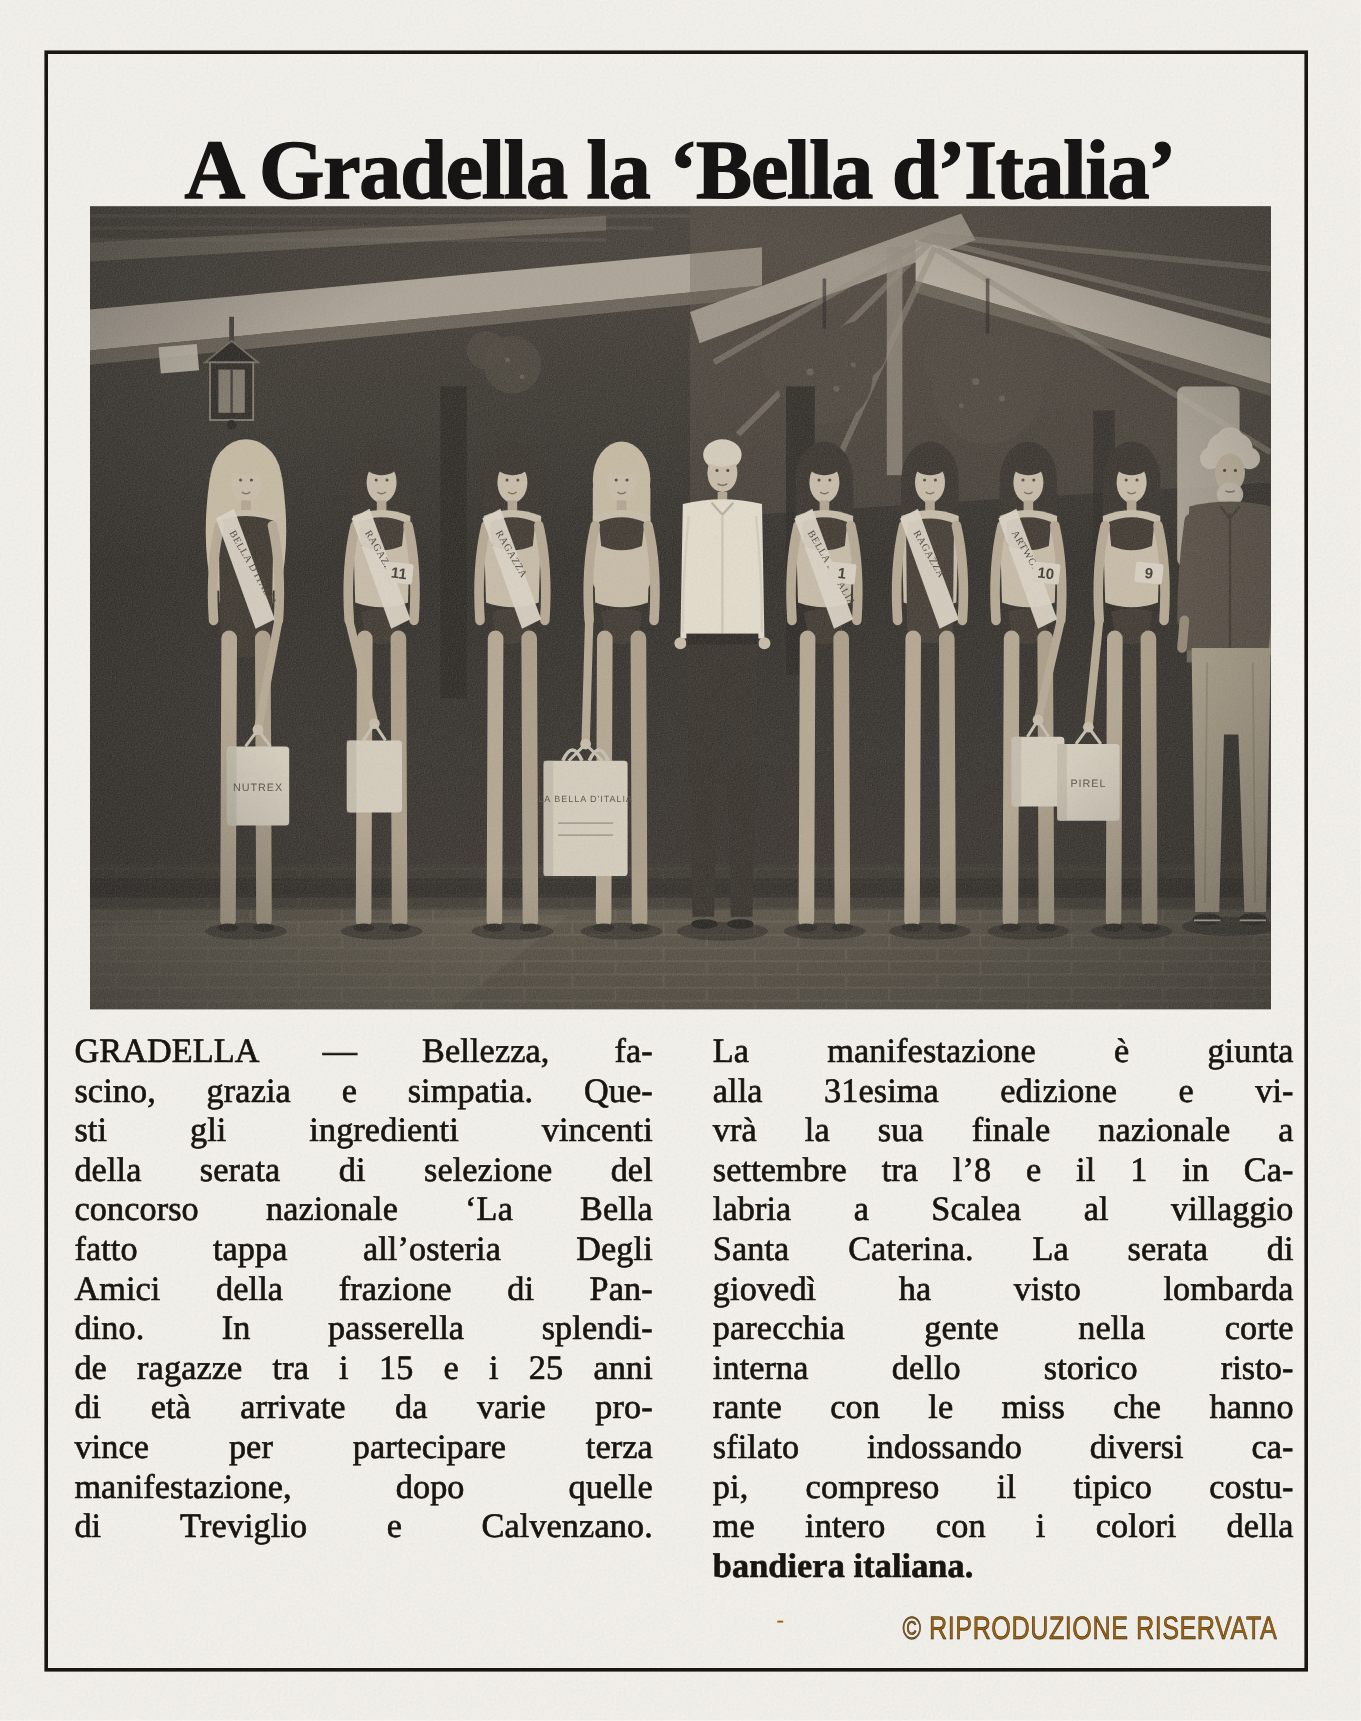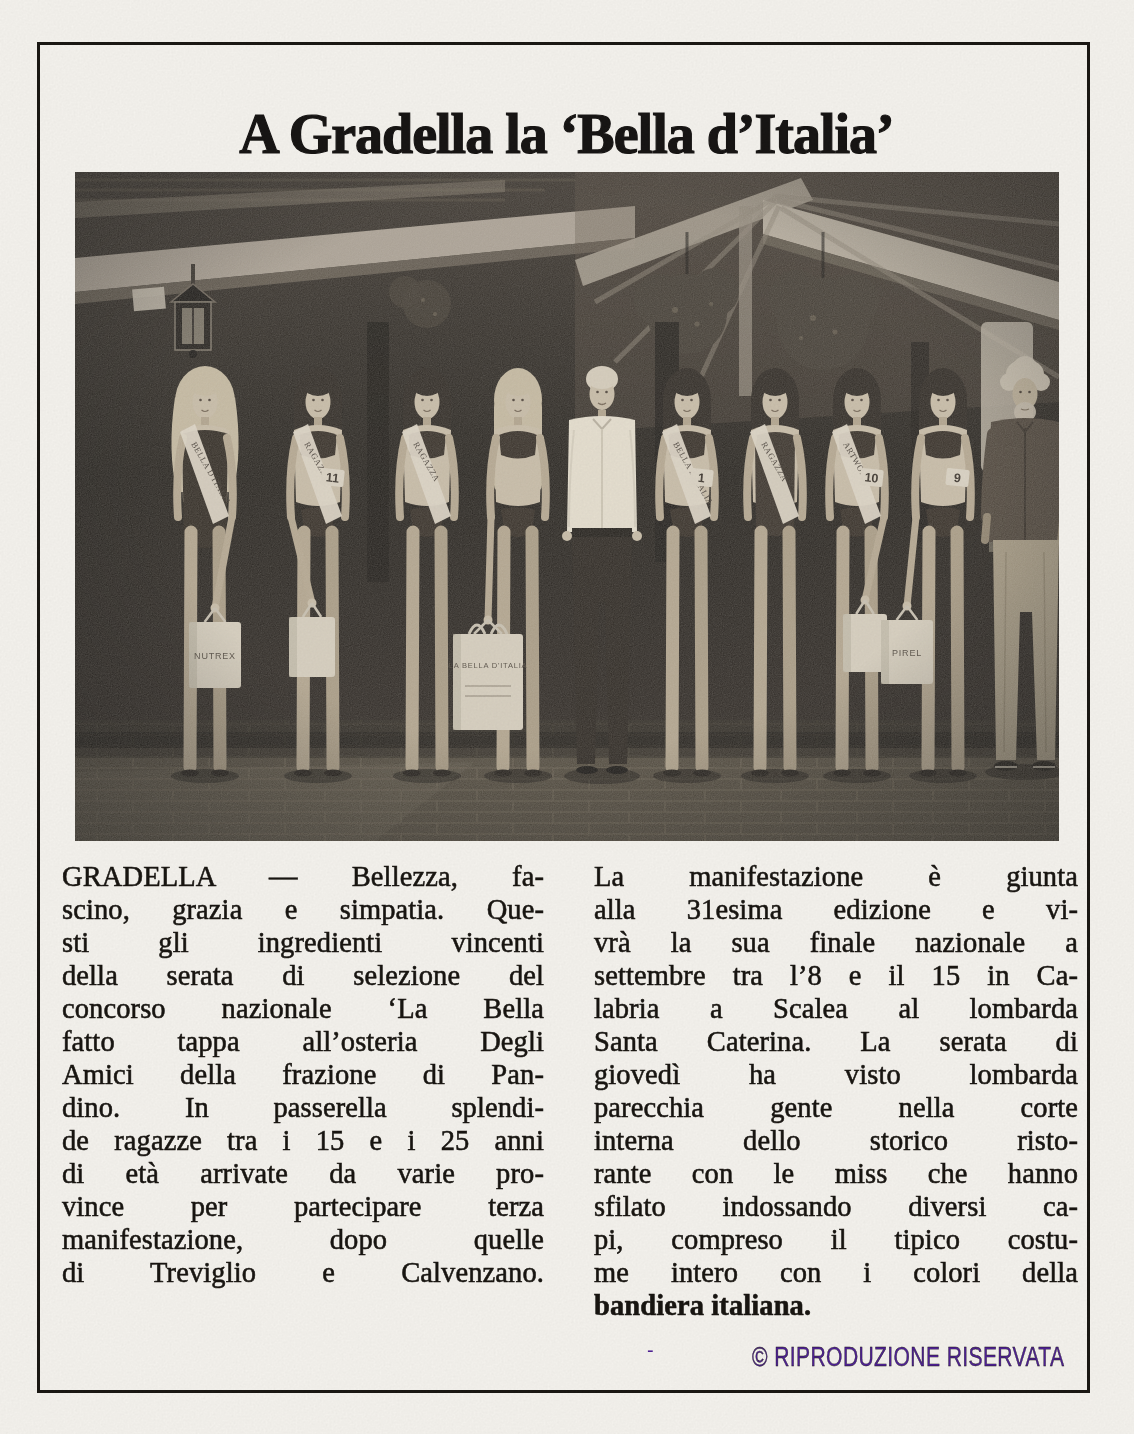--- a/index.html
+++ b/index.html
@@ -1,32 +1,32 @@
 <!DOCTYPE html>
 <html><head>
 <meta charset="utf-8">
 <style>
   html,body{margin:0;padding:0;}
   body{width:1134px;height:1434px;background:#f8f6f1;font-family:"Liberation Serif",serif;}
   .sheet{position:relative;width:1134px;height:1434px;background:#f8f6f1;overflow:hidden;}
   .frame{position:absolute;left:37px;top:42px;width:1053px;height:1351px;
          border:3px solid #16130f;box-sizing:border-box;background:#f8f6f1;}
   .headline{position:absolute;left:40px;top:64px;width:1053px;text-align:center;
-            font-size:56px;line-height:64px;color:#131110;letter-spacing:-1px;
+            font-size:70px;line-height:64px;color:#131110;letter-spacing:-1px;
             -webkit-text-stroke:1.2px #131110;white-space:nowrap;}
   .photo{position:absolute;left:75px;top:172px;width:984px;height:669px;background:#1b1815;}
   .photo svg{display:block;width:100%;height:100%;}
   .col{position:absolute;color:#14110d;}
   .col-left{left:62px;top:860px;width:482px;}
   .col-right{left:594px;top:860px;width:484px;}
   .tl{font-size:28.5px;line-height:33px;height:33px;text-align:justify;text-align-last:justify;
       -webkit-text-stroke:0.55px #14110d;letter-spacing:0.1px;overflow:visible;white-space:nowrap0;}
   .tl.noju{text-align-last:left;font-weight:bold;}
   .copyright{position:absolute;left:594px;top:1342px;width:484px;text-align:right;
-             padding-right:14px;box-sizing:border-box;color:#4c1d95;
+             padding-right:14px;box-sizing:border-box;color:#a16207;
              font-family:"Liberation Sans",sans-serif;}
   .copy-inner{display:inline-block;transform:scaleX(0.78);transform-origin:100% 50%;
               font-size:27px;letter-spacing:0.5px;-webkit-text-stroke:0.4px #17140f;}
   .tick{display:inline-block;transform:translateY(-9px);font-size:20px;margin-right:10px;}
   .scan-grain{position:absolute;left:0;top:0;width:1134px;height:1434px;pointer-events:none;}
 </style>
 </head>
 <body>
 
 <div class="sheet">
@@ -420,22 +420,22 @@
       <div class="tl">di età arrivate da varie pro-</div>
       <div class="tl">vince per partecipare terza</div>
       <div class="tl">manifestazione, dopo quelle</div>
       <div class="tl">di Treviglio e Calvenzano.</div>
     </div>
 
     <div class="col col-right">
       <div class="tl">La manifestazione è giunta</div>
       <div class="tl">alla 31esima edizione e vi-</div>
       <div class="tl">vrà la sua finale nazionale a</div>
-      <div class="tl">settembre tra l’8 e il 15 in Ca-</div>
-      <div class="tl">labria a Scalea al lombarda</div>
+      <div class="tl">settembre tra l’8 e il 1 in Ca-</div>
+      <div class="tl">labria a Scalea al villaggio</div>
       <div class="tl">Santa Caterina. La serata di</div>
       <div class="tl">giovedì ha visto lombarda</div>
       <div class="tl">parecchia gente nella corte</div>
       <div class="tl">interna dello storico risto-</div>
       <div class="tl">rante con le miss che hanno</div>
       <div class="tl">sfilato indossando diversi ca-</div>
       <div class="tl">pi, compreso il tipico costu-</div>
       <div class="tl">me intero con i colori della</div>
       <div class="tl noju">bandiera italiana.</div>
     </div>

